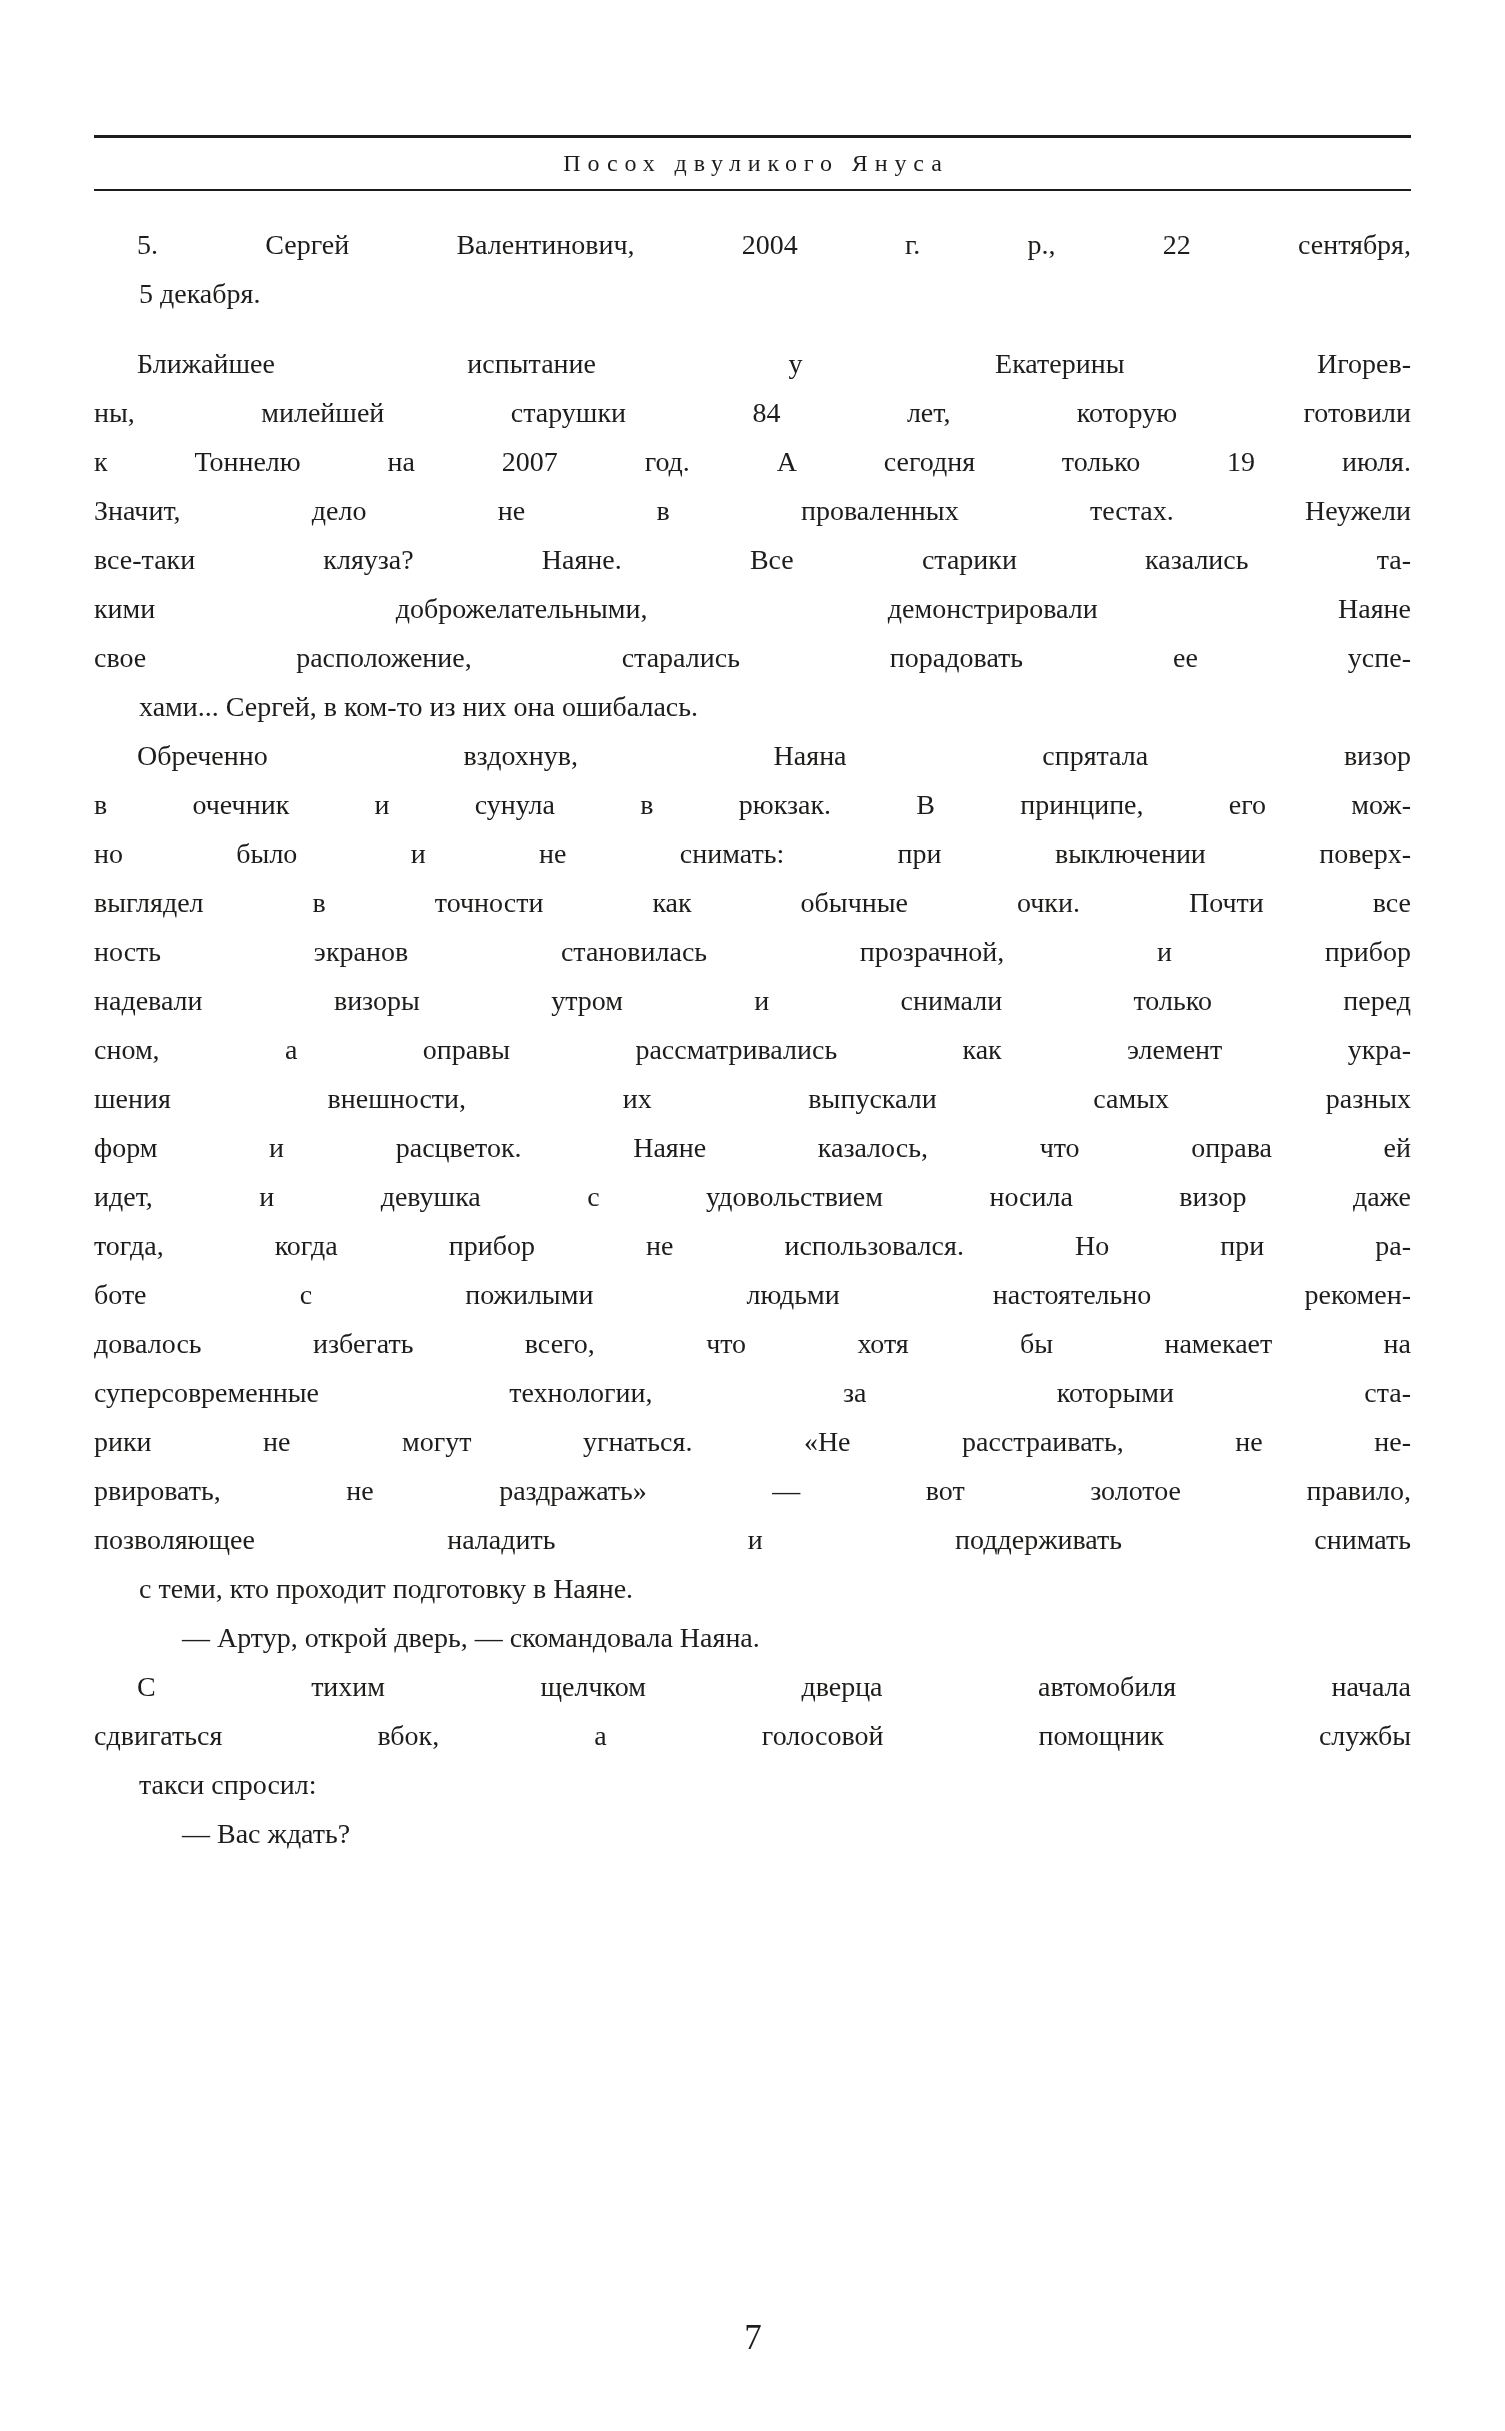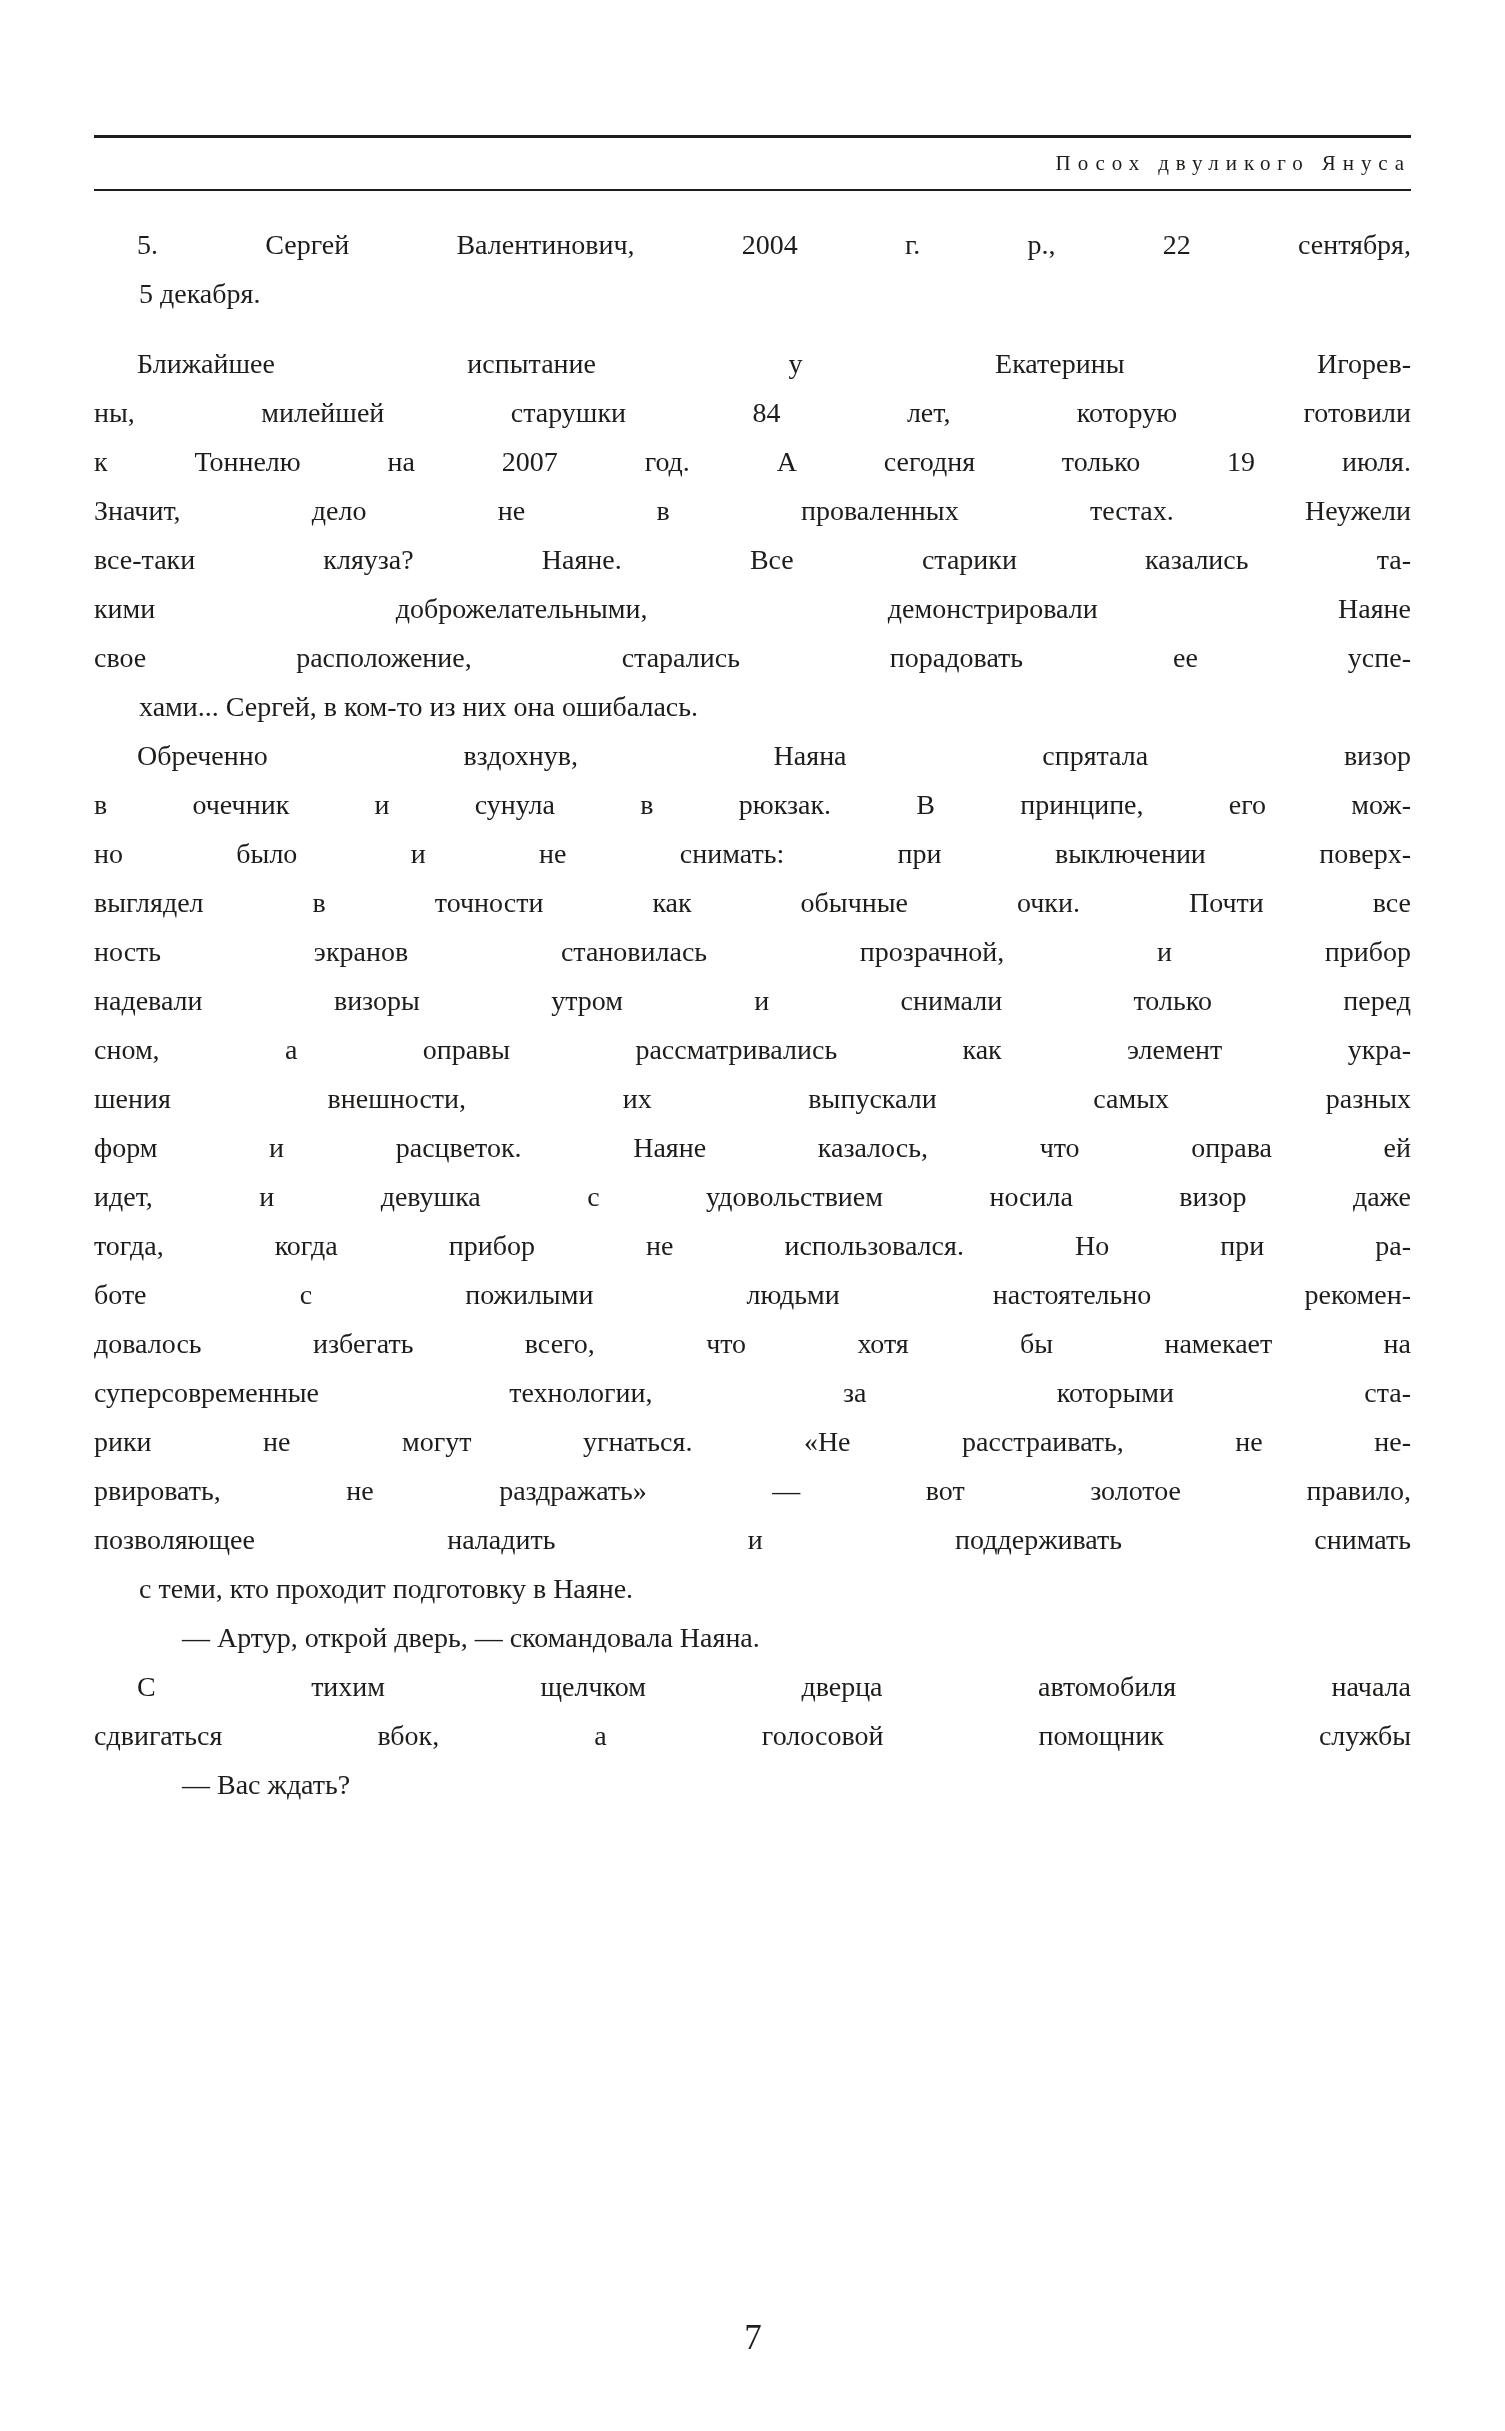--- a/index.html
+++ b/index.html
@@ -19,22 +19,22 @@
   .content {
     position: relative;
     margin: 0 94px;
     width: 1317px;
   }
   
   .running-head { margin-top: 135px; }
   .rule-thick { border-top: 3.9px solid #1d1d1b; height: 0; }
   .rule-thin  { border-top: 2px solid #1d1d1b; height: 0; }
   .running-title {
-    text-align: right;
-    font-size: 21px;
+    text-align: center;
+    font-size: 24px;
     line-height: 35px;
     letter-spacing: 6.9px;
     padding: 7.8px 0 7.8px 6.9px; 
   }
   
   .text-block {
     margin-top: 29px;
     font-size: 28px;
     line-height: 49px;
   }
@@ -110,20 +110,21 @@
           <div class="line">рвировать, не раздражать» — вот золотое правило,</div>
           <div class="line">позволяющее наладить и поддерживать снимать</div>
           <div class="line last">с теми, кто проходит подготовку в Наяне.</div>
         </div>
         <div class="block dialogue">
           <div class="line first last">— Артур, открой дверь, — скомандовала Наяна.</div>
         </div>
         <div class="block paragraph">
           <div class="line first">С тихим щелчком дверца автомобиля начала</div>
           <div class="line">сдвигаться вбок, а голосовой помощник службы</div>
+          <div class="line last">такси спросил:</div>
         </div>
         <div class="block dialogue">
           <div class="line first last">— Вас ждать?</div>
         </div>
       </main>
 
   </div>
 
   <footer class="folio">
     <span>7</span>

